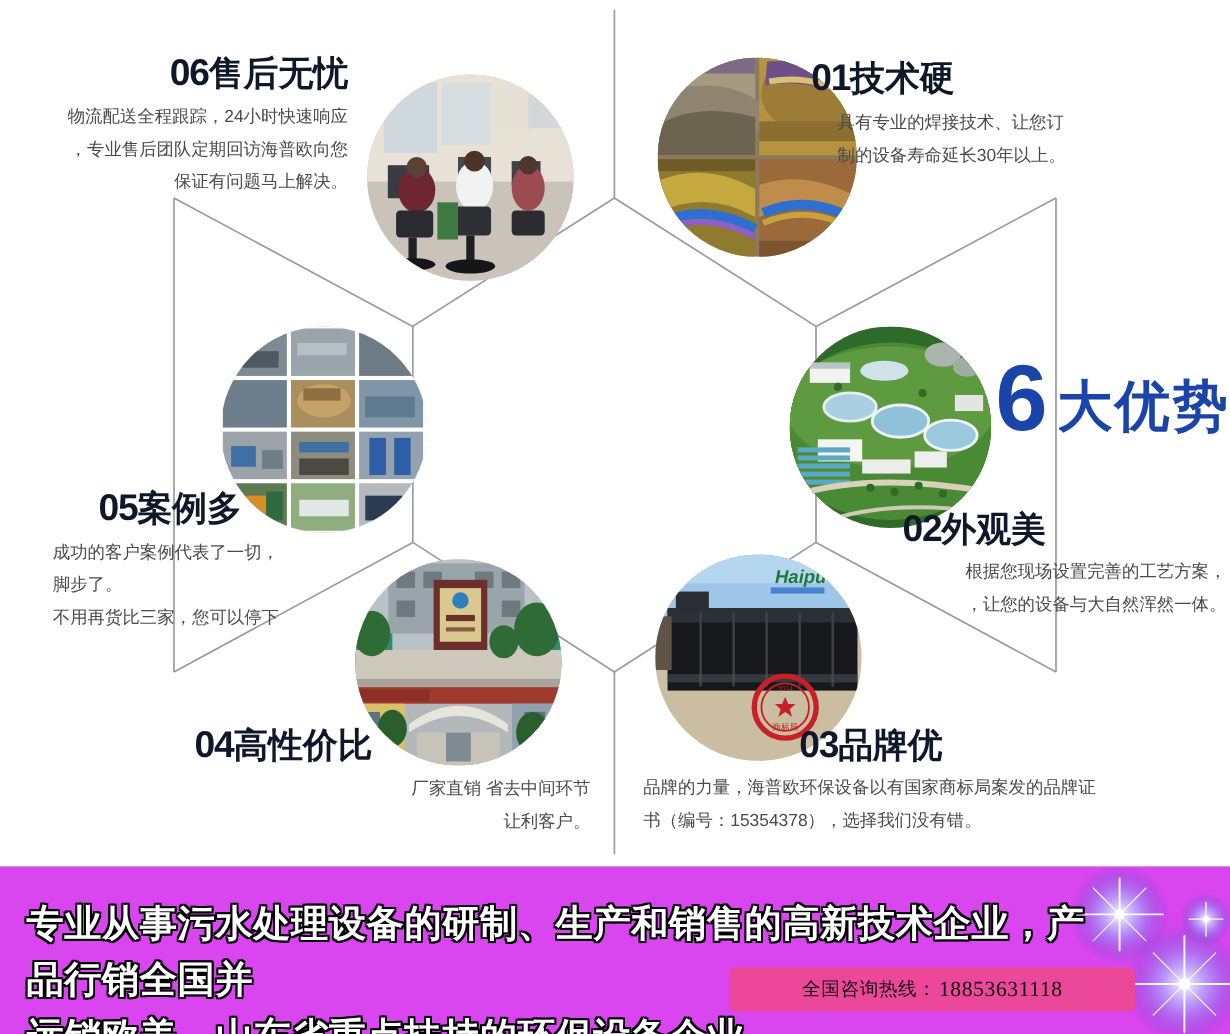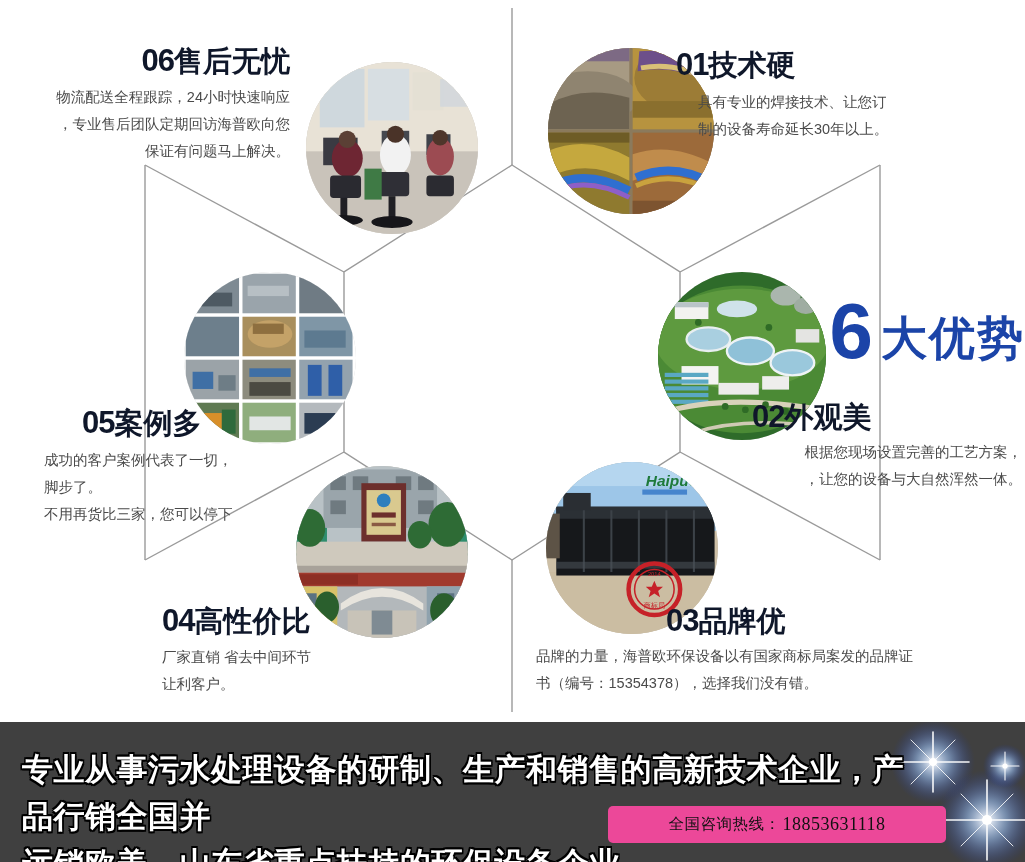--- a/index.html
+++ b/index.html
@@ -53,21 +53,21 @@
     color:#1b44a8;
     white-space:nowrap;
   }
   #center .big { font-size:78px; font-weight:bold; line-height:1; vertical-align:-4px; }
   #center .sub { font-size:46px; font-weight:bold; letter-spacing:2px; margin-left:8px; }
 
   
   #banner {
     position:absolute; left:0; top:722px;
     width:1025px; height:140px;
-    background:#404040;
+    background:#d946ef;
     overflow:hidden;
   }
   #banner .sparkles { position:absolute; right:0; top:0; width:260px; height:140px; }
   #bannertext {
     position:absolute; left:22px; top:24px; width:890px;
     color:#ffffff;
     font-size:31px;
     font-weight:bold;
     line-height:1.52;
     letter-spacing:0.5px;
@@ -344,21 +344,21 @@
   <div class="item ta-left" style="left:676px; top:48px; width:340px;">
     <div class="headline">
       <span class="num">01</span><span>技术硬</span>
     </div>
     <div class="body" style="margin-top:7px; margin-left:22px;">
       <div>具有专业的焊接技术、让您订</div>
       <div>制的设备寿命延长30年以上。</div>
     </div>
   </div>
 
-  <div class="item ta-right" style="left:700px; top:400px; width:322px;">
+  <div class="item ta-right" style="left:700px; top:424px; width:322px;">
     <div class="headline ta-left" style="margin-left:52px;">
       <span class="num">02</span><span>外观美</span>
     </div>
     <div class="body" style="margin-top:5px;">
       <div>根据您现场设置完善的工艺方案，</div>
       <div>，让您的设备与大自然浑然一体。</div>
     </div>
   </div>
 
   <div class="item ta-left" style="left:536px; top:604px; width:480px;">
@@ -368,21 +368,21 @@
     <div class="body" style="margin-top:5px;">
       <div>品牌的力量，海普欧环保设备以有国家商标局案发的品牌证</div>
       <div>书（编号：15354378），选择我们没有错。</div>
     </div>
   </div>
 
   <div class="item ta-left" style="left:162px; top:604px; width:330px;">
     <div class="headline">
       <span class="num">04</span><span>高性价比</span>
     </div>
-    <div class="body" style="margin-top:6px; ">
+    <div class="body" style="margin-top:6px; text-align:right;">
       <div>厂家直销 省去中间环节</div>
       <div>让利客户。</div>
     </div>
   </div>
 
   <div class="item ta-left" style="left:44px; top:406px; width:330px;">
     <div class="headline" style="margin-left:38px;">
       <span class="num">05</span><span>案例多</span>
     </div>
     <div class="body" style="margin-top:7px;">

